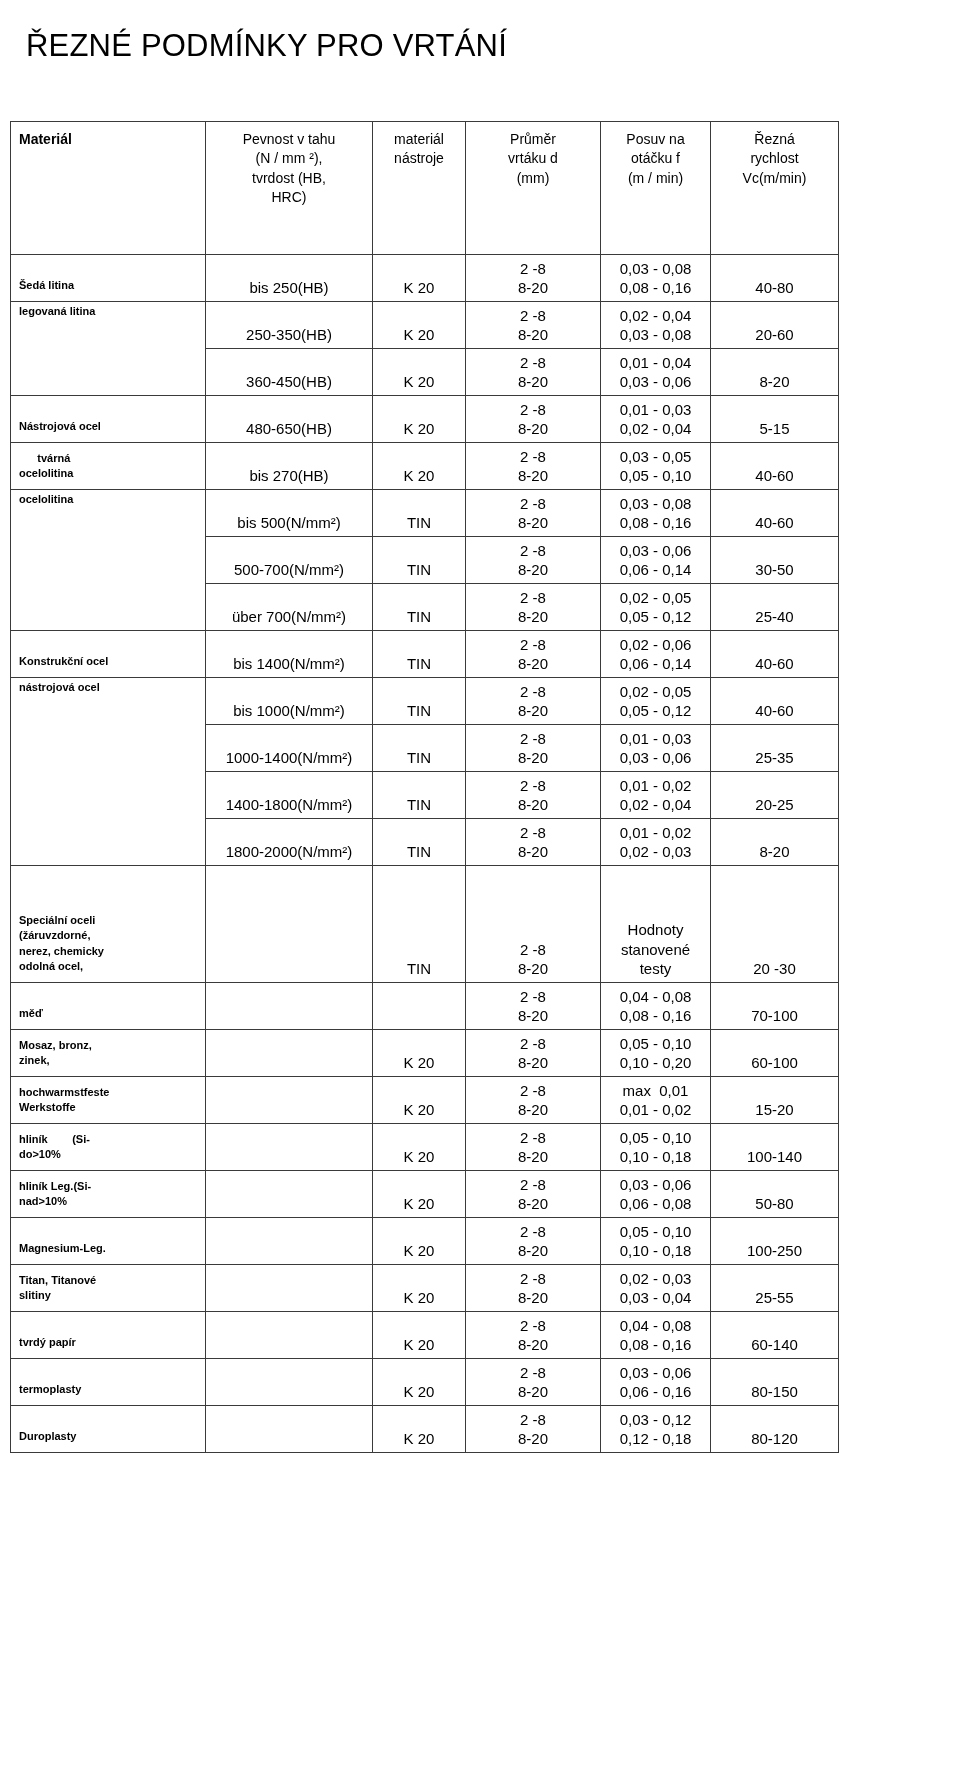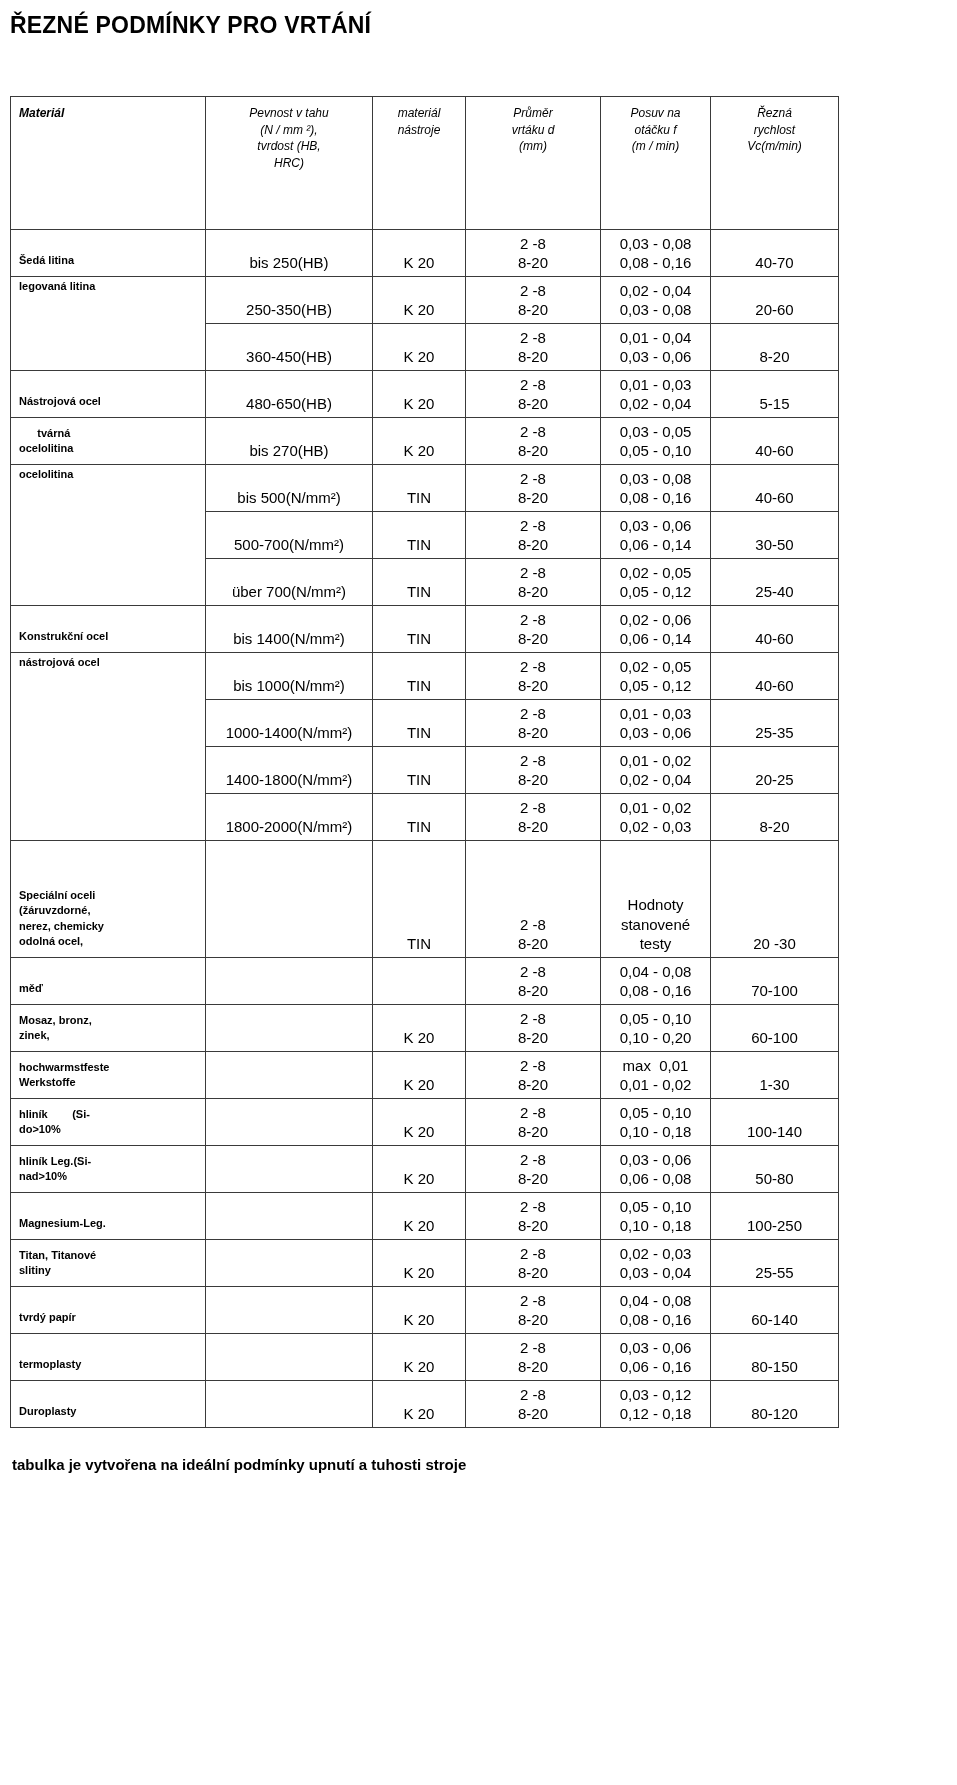--- a/index.html
+++ b/index.html
@@ -7,46 +7,45 @@
     margin: 0;
     padding: 0;
     background: #ffffff;
     color: #000000;
     font-family: "Liberation Sans", "DejaVu Sans", sans-serif;
   }
   body { width: 957px; min-height: 1785px; }
   .page { padding: 12px 0 0 10px; }
 
   .title {
-    font-size: 23px;
-    font-weight: bold;
-    margin: 0;
+    font-size: 31px;
+    font-weight: normal;
+    margin: 16px;
     letter-spacing: 0.2px;
   }
 
   table.cond {
     border-collapse: collapse;
     table-layout: fixed;
     width: 828px;
     margin-top: 57px;
   }
   table.cond th, table.cond td {
     border: 1px solid #3a3a3a;
     white-space: pre-wrap;
     overflow: hidden;
   }
   table.cond th {
-    font-size: 12px;
+    font-size: 14px;
     font-weight: normal;
     vertical-align: top;
     text-align: center;
     padding: 8px 3px 4px 3px;
     height: 133px;
     line-height: 1.38;
-    font-style: italic;
   }
   table.cond th.h-mat {
     text-align: left;
     font-weight: bold;
     padding-left: 8px;
   }
   table.cond tbody tr { height: 47px; }
   table.cond tbody tr.tall { height: 117px; }
   table.cond td {
     font-size: 15px;
@@ -113,21 +112,21 @@
     <tbody>
 
       <tr>
         <td class="mat">Šedá litina</td>
         <td>bis 250(HB)</td>
         <td>K 20</td>
         <td>2 -8
 8-20</td>
         <td>0,03 - 0,08
 0,08 - 0,16</td>
-        <td>40-70</td>
+        <td>40-80</td>
       </tr>
 
       <tr>
         <td class="mat group" rowspan="2">legovaná litina</td>
         <td>250-350(HB)</td>
         <td>K 20</td>
         <td>2 -8
 8-20</td>
         <td>0,02 - 0,04
 0,03 - 0,08</td>
@@ -290,21 +289,21 @@
 
       <tr>
         <td class="mat">hochwarmstfeste
 Werkstoffe</td>
         <td></td>
         <td>K 20</td>
         <td>2 -8
 8-20</td>
         <td>max  0,01
 0,01 - 0,02</td>
-        <td>1-30</td>
+        <td>15-20</td>
       </tr>
 
       <tr>
         <td class="mat">hliník        (Si-
 do&gt;10%</td>
         <td></td>
         <td>K 20</td>
         <td>2 -8
 8-20</td>
         <td>0,05 - 0,10
@@ -376,15 +375,14 @@
         <td>2 -8
 8-20</td>
         <td>0,03 - 0,12
 0,12 - 0,18</td>
         <td>80-120</td>
       </tr>
 
     </tbody>
   </table>
 
-  <p class="footnote">tabulka je vytvořena na ideální podmínky upnutí a tuhosti stroje</p>
 
 </div>
 
 </body></html>

